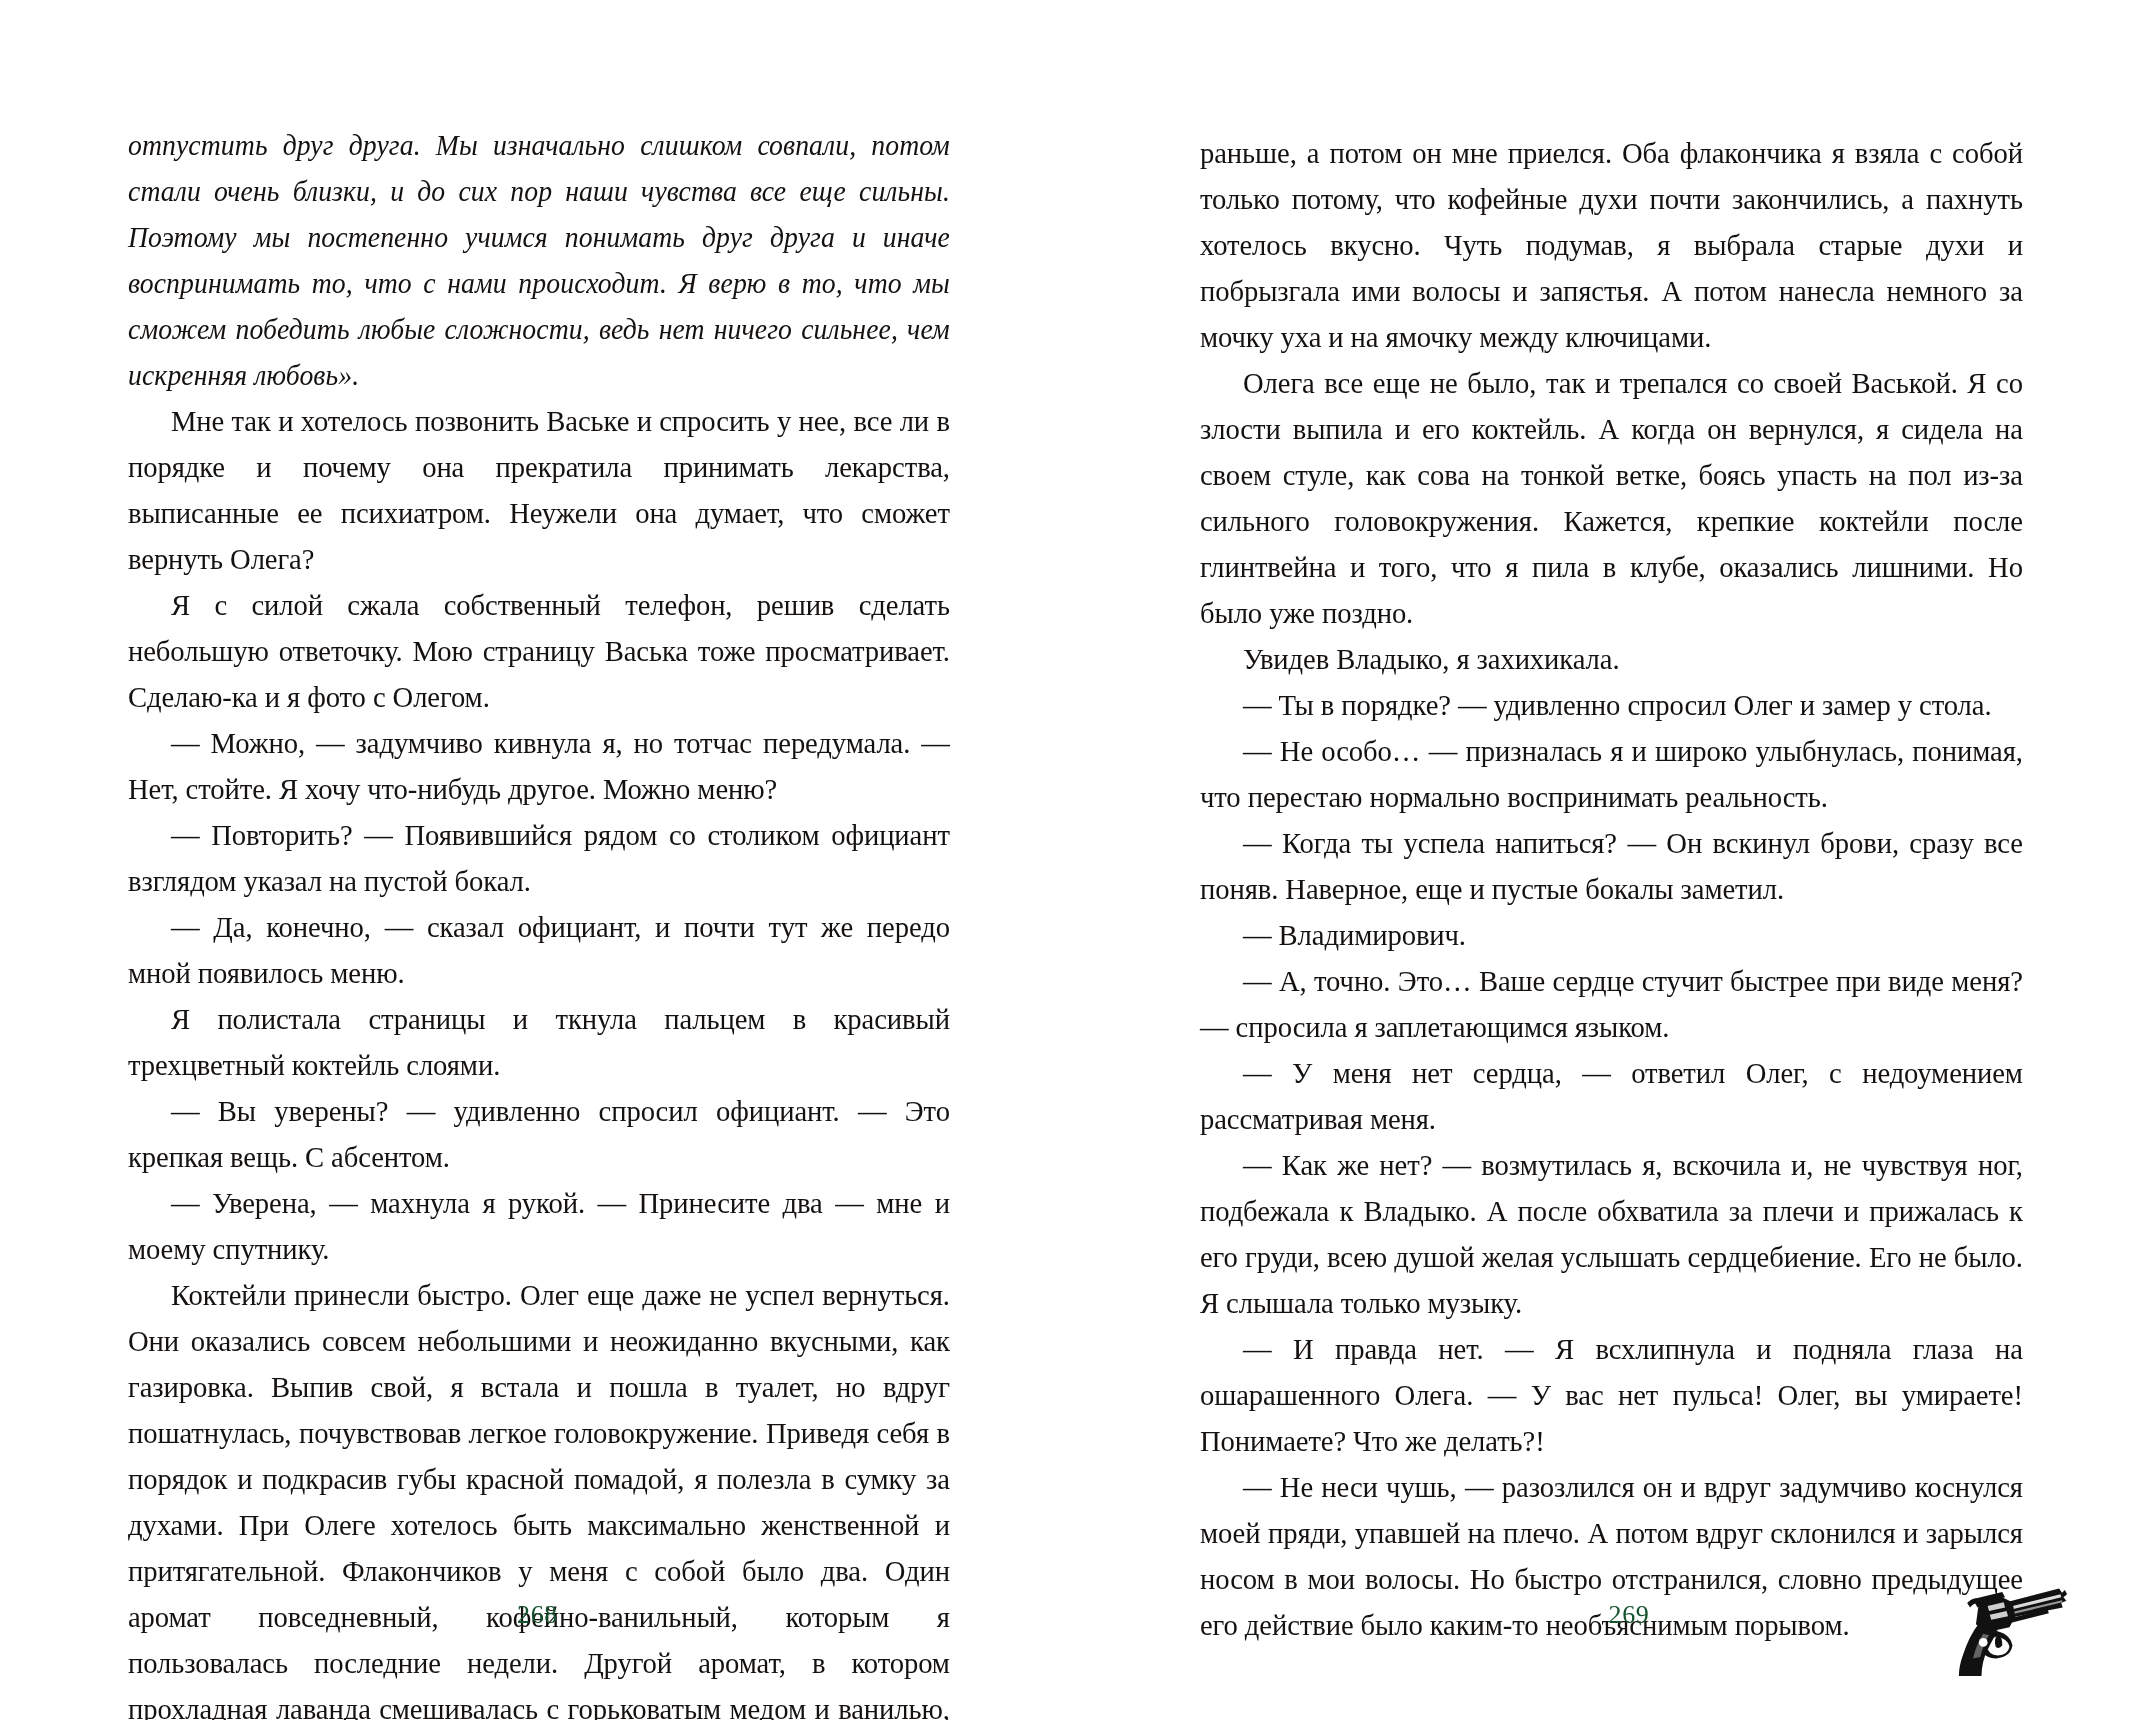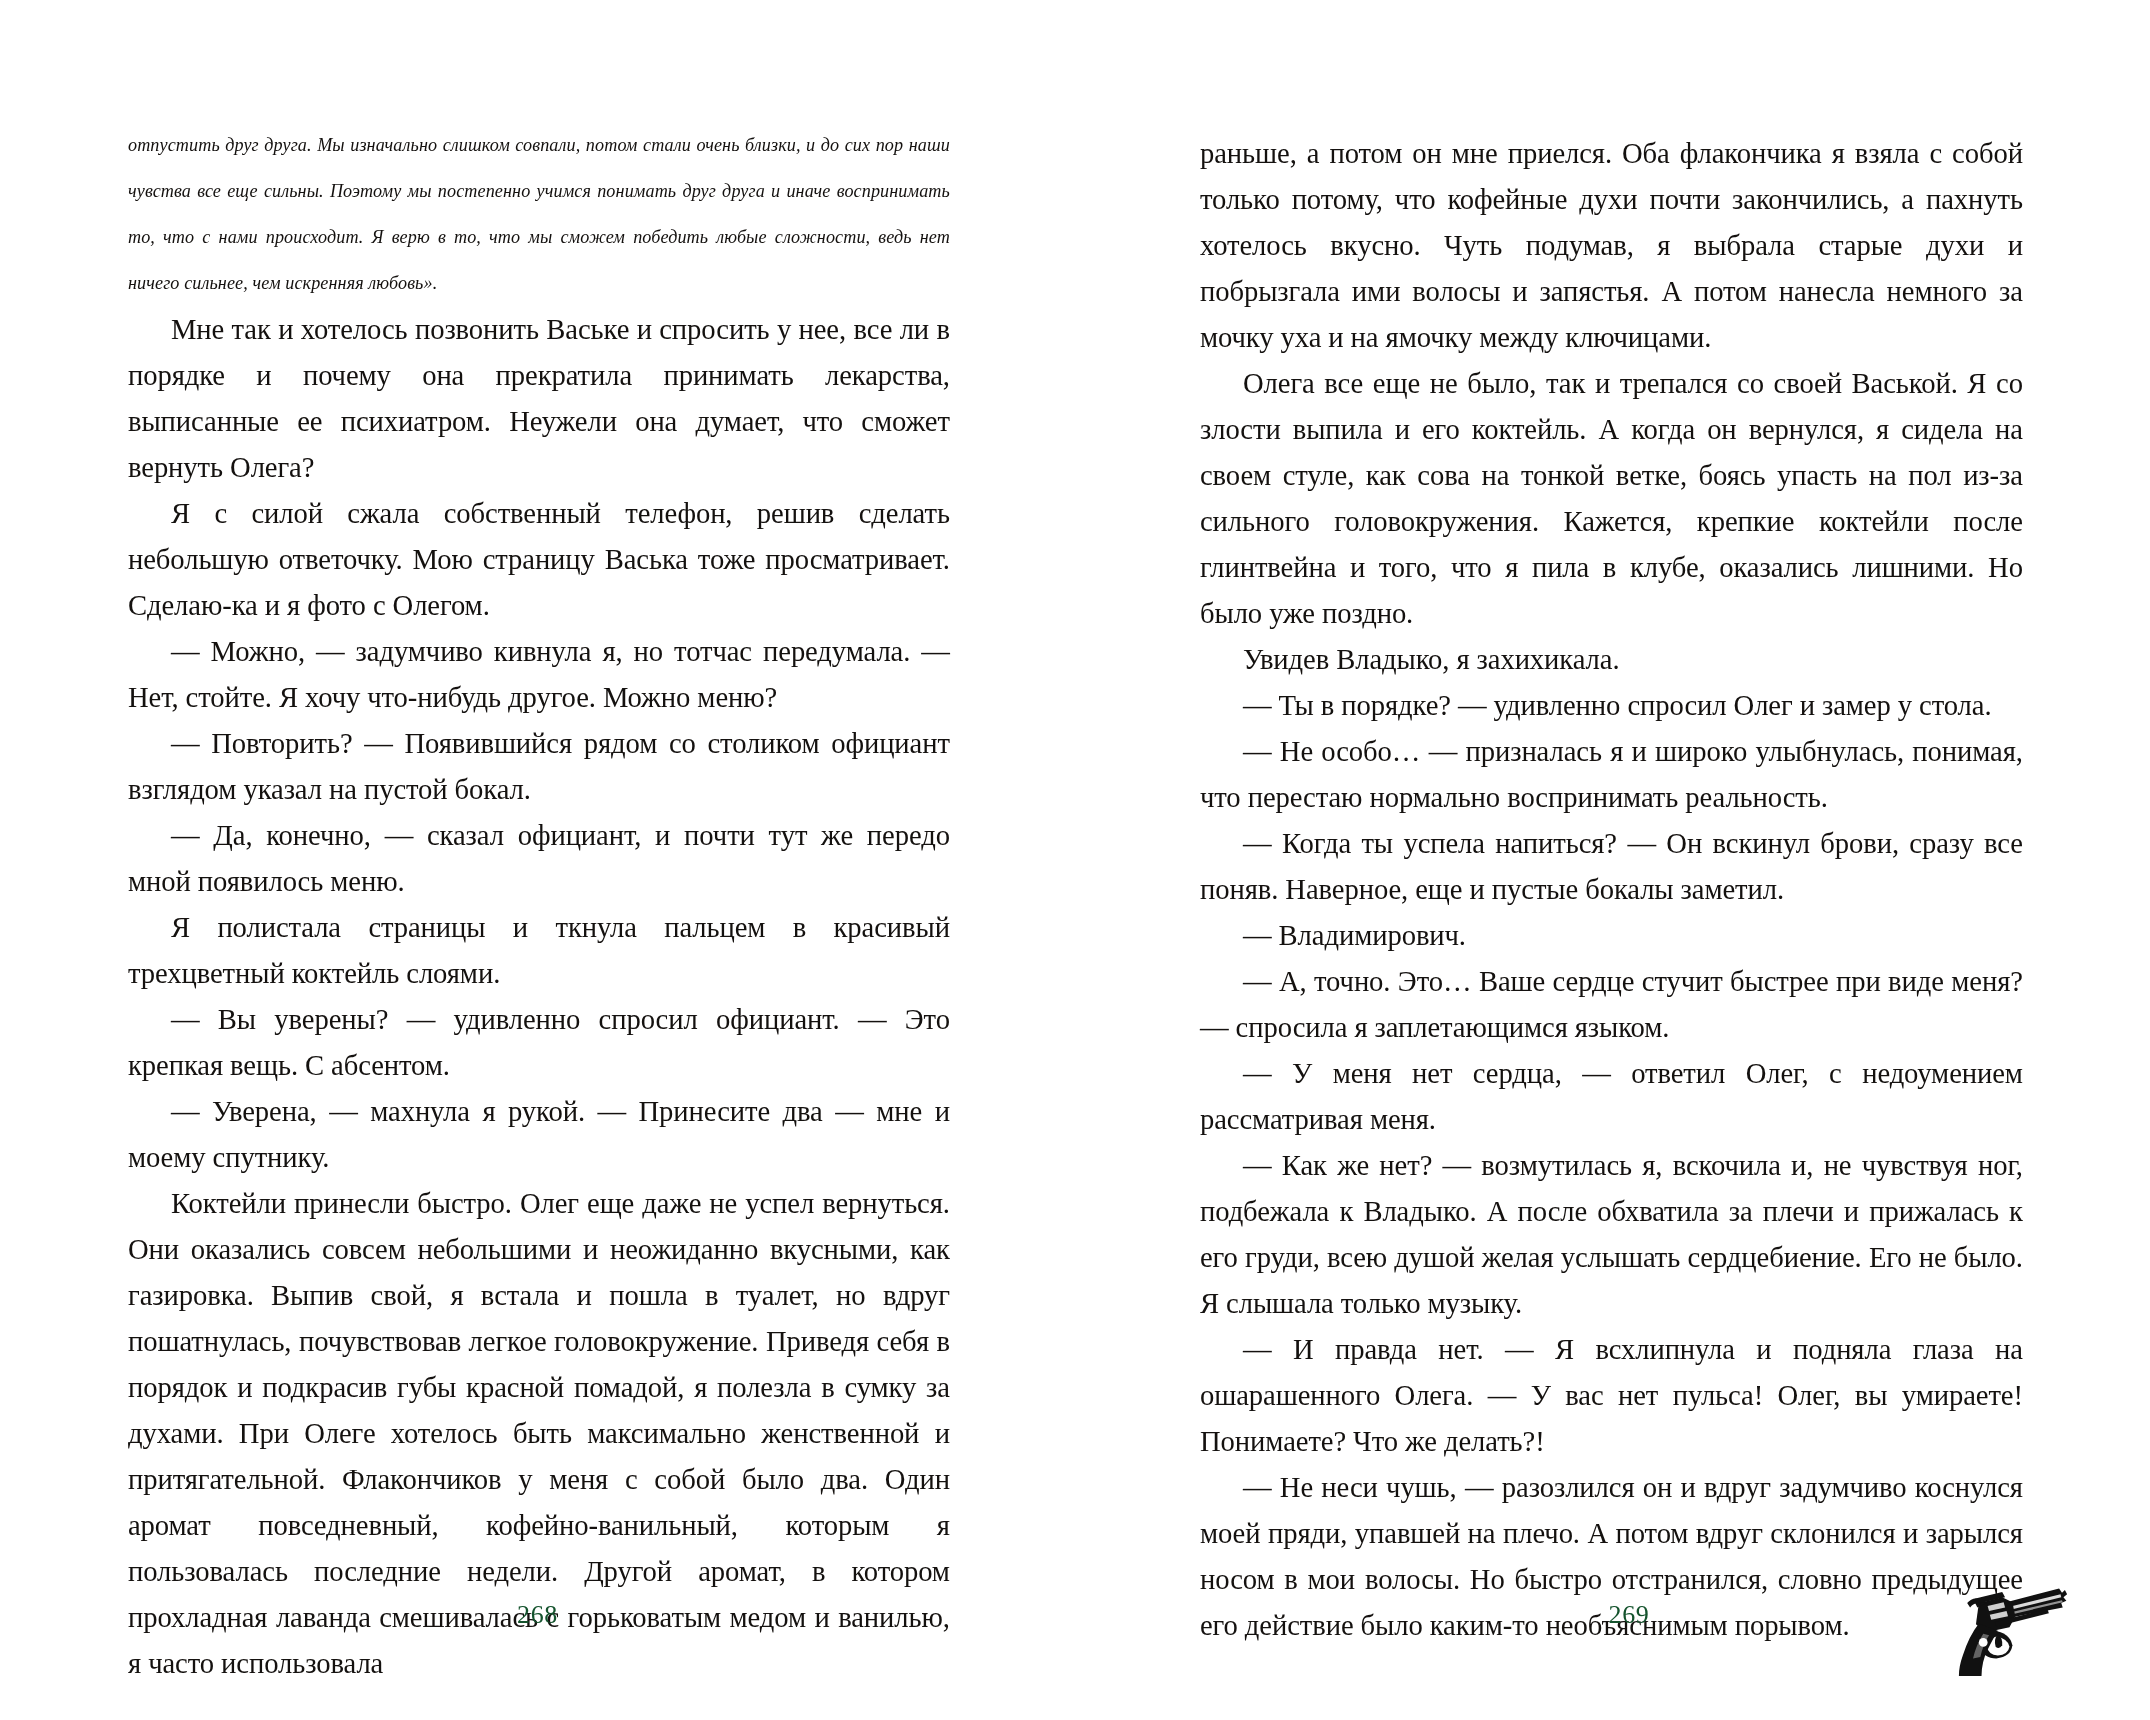--- a/index.html
+++ b/index.html
@@ -44,21 +44,21 @@
     letter-spacing: -0.1px;
     word-spacing: 0px;
     hyphens: manual;
     font-stretch: semi-condensed;
     transform-origin: left top;
   }
   .para + .para { margin-top: 0px; }
 
   .para.italic {
     font-style: italic;
-    font-size: 19px;
+    font-size: 29px;
     text-indent: 0;
     letter-spacing: 0.1px;
   }
   .para.noindent { text-indent: 0; }
 
   
   .condense {
     display: block;
     transform: scaleX(0.955);
     transform-origin: left top;

